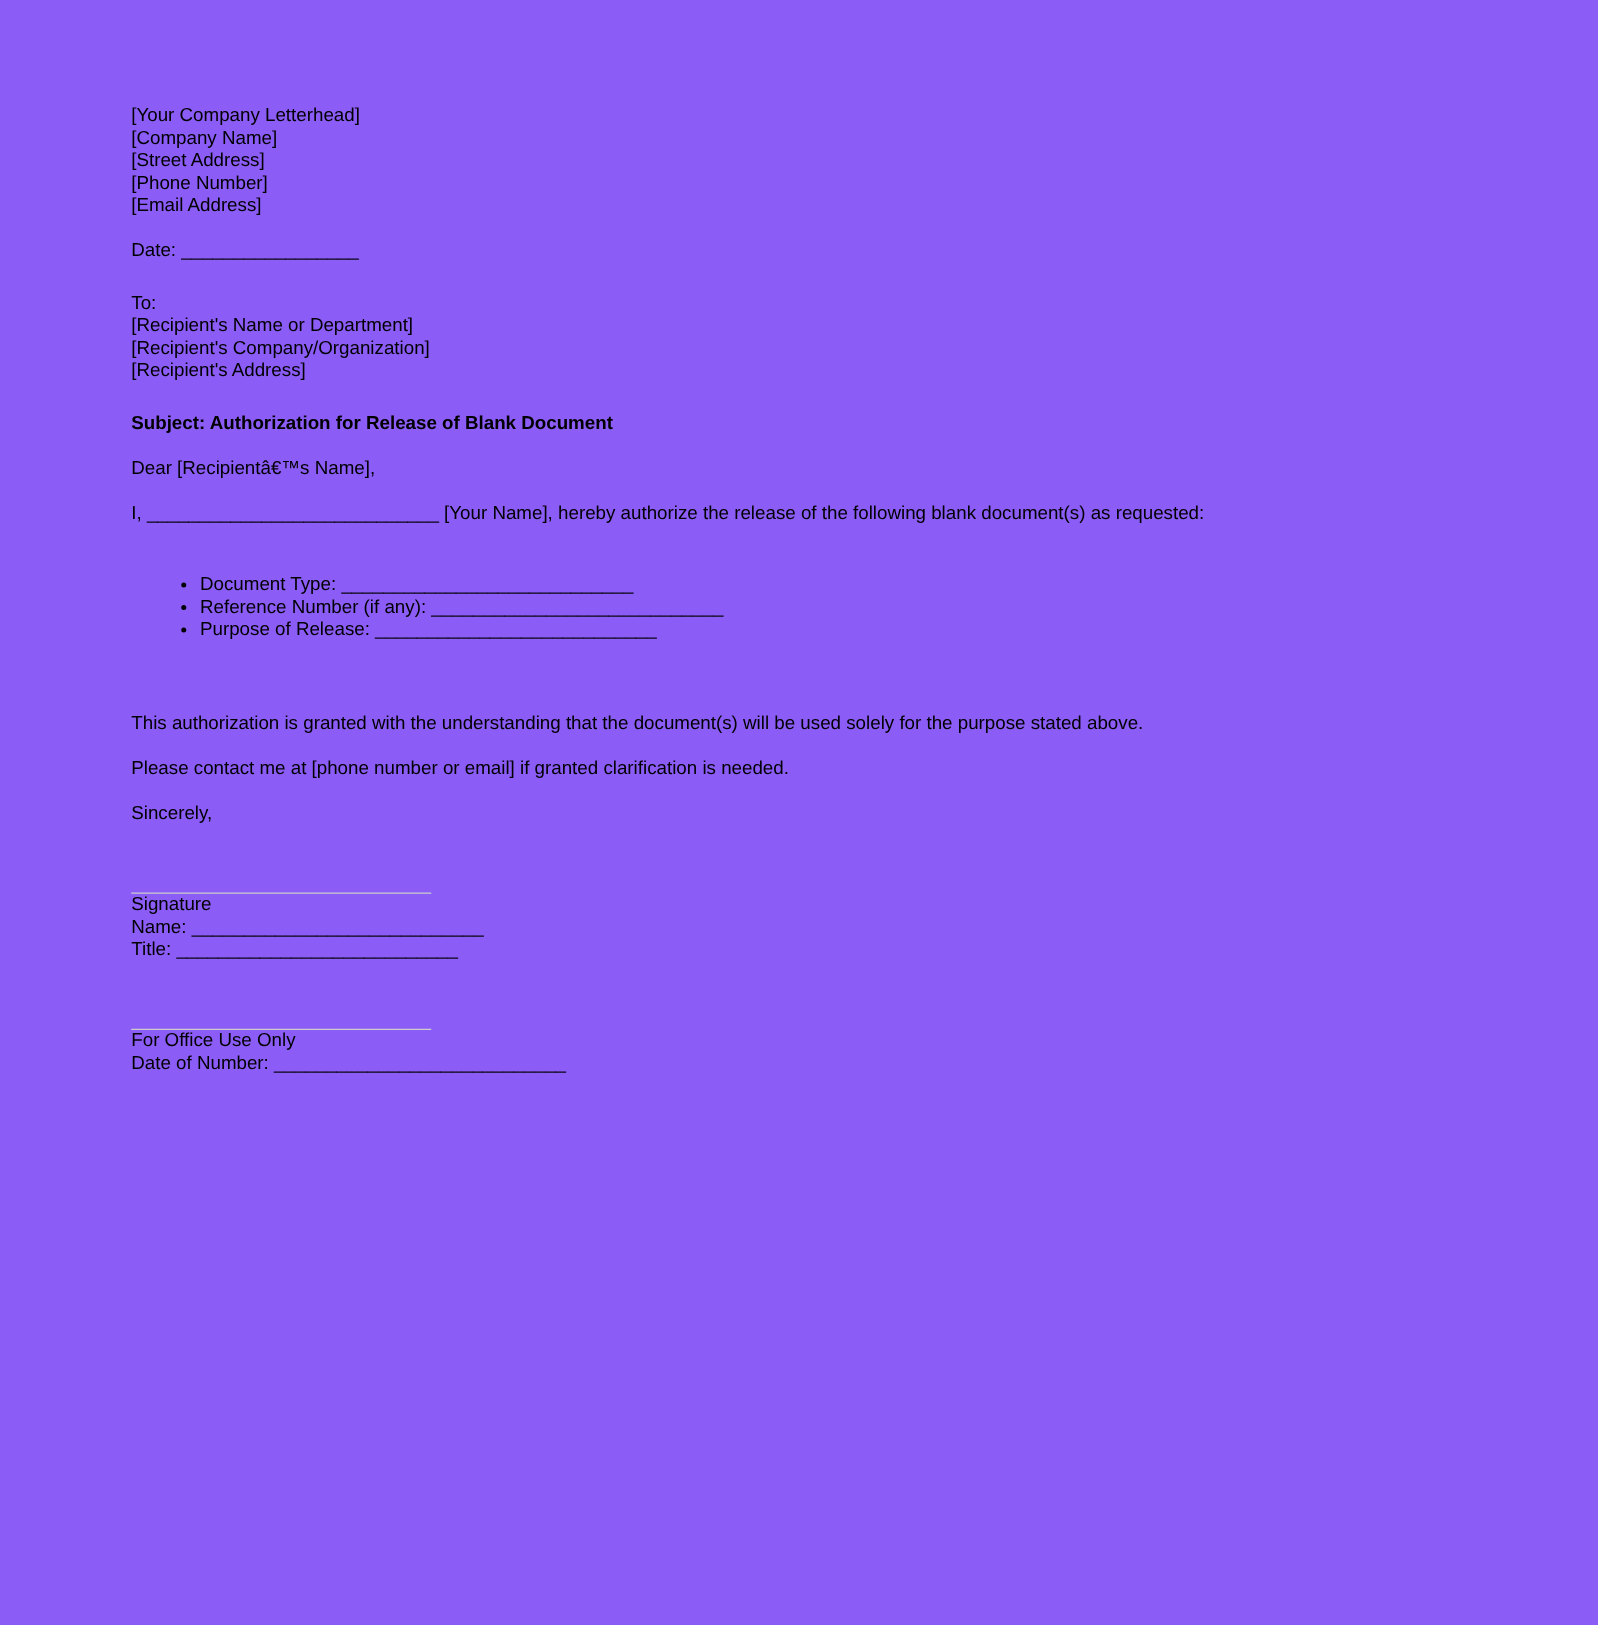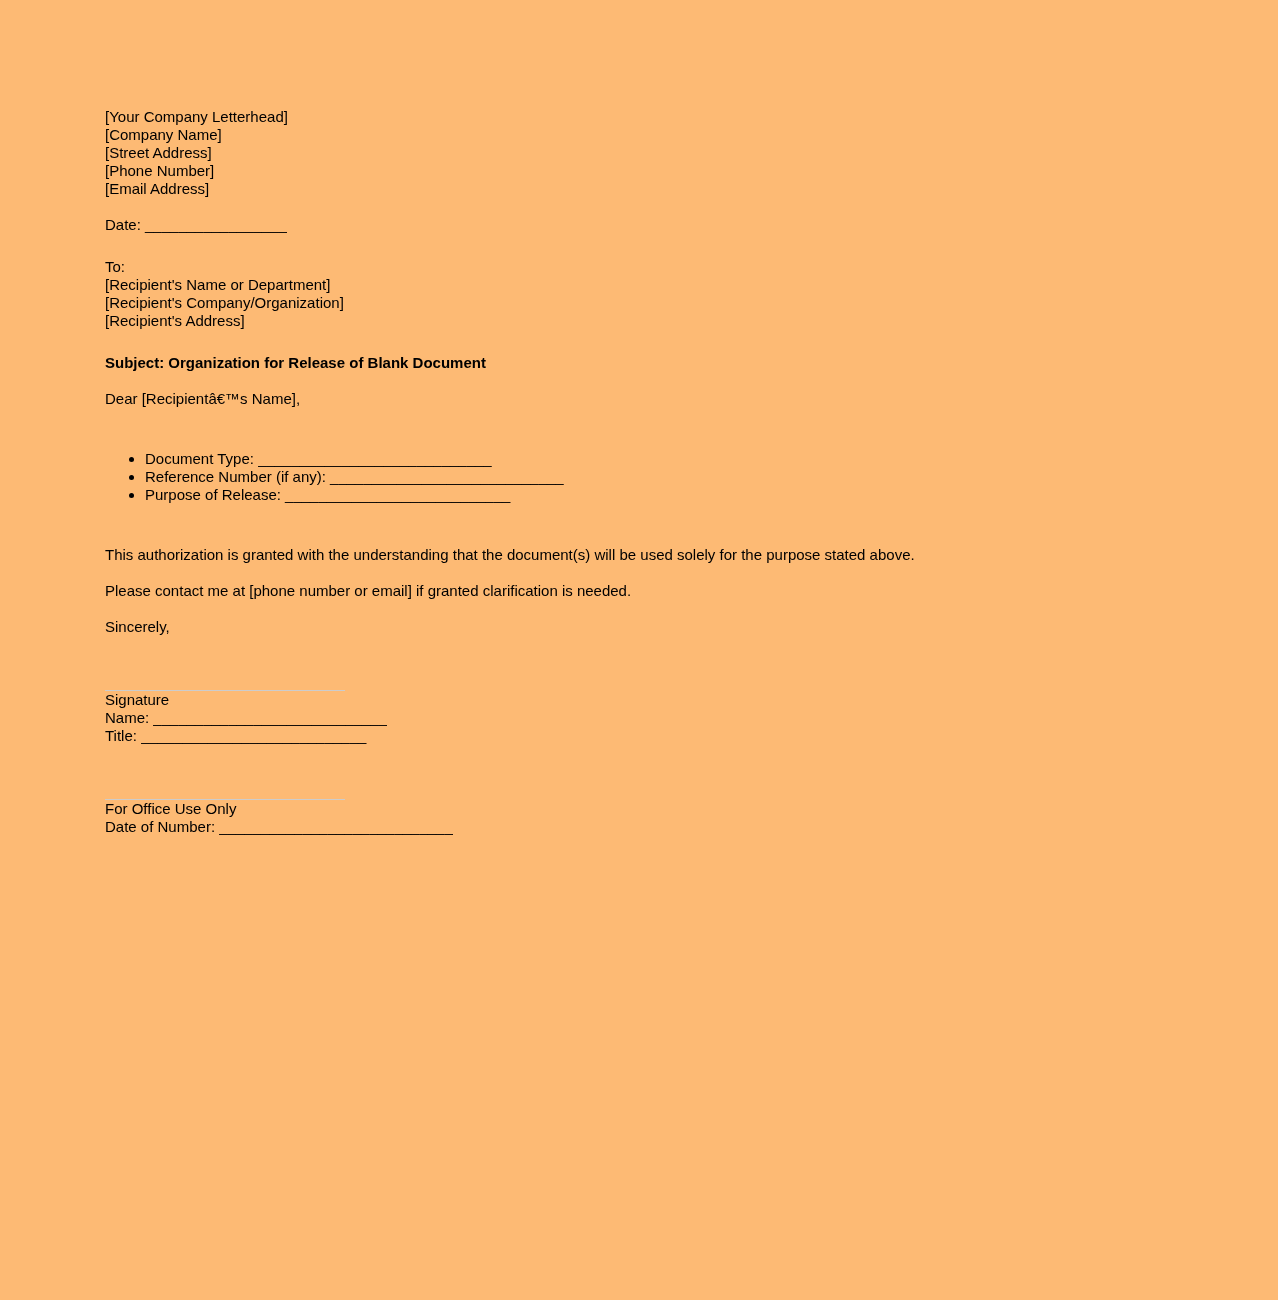--- a/index.html
+++ b/index.html
@@ -11,23 +11,23 @@
     width: 1278px;
     height: 1300px;
     font-family: "Liberation Sans", sans-serif;
     color: #000000;
     -webkit-font-smoothing: none;
   }
   .page {
     position: relative;
     width: 1278px;
     height: 1300px;
-    background: #fdba74;
+    background: #8b5cf6;
     box-sizing: border-box;
-    padding: 108px 0 0 105px;
+    padding: 84px 0 0 105px;
   }
   .doc {
     width: 1000px;
     font-size: 15px;
     line-height: 18px;
   }
   
   .block {
     margin: 0;
   }
@@ -45,21 +45,21 @@
     margin: 0;
     white-space: pre-wrap;
   }
   .subject {
     font-weight: bold;
     font-size: 15px;
     line-height: 18px;
     margin: 0;
   }
   ul.fields {
-    margin: 0;
+    margin: 15px;
     padding: 0 0 0 40px;
     list-style-type: disc;
   }
   ul.fields li {
     font-size: 15px;
     line-height: 18px;
     margin: 0;
     padding: 0;
     white-space: pre-wrap;
   }
@@ -98,28 +98,29 @@
 
     <div class="block">
       <div class="line">To:</div>
       <div class="line">[Recipient's Name or Department]</div>
       <div class="line">[Recipient's Company/Organization]</div>
       <div class="line">[Recipient's Address]</div>
     </div>
 
     <div class="gap-md"></div>
 
-    <div class="subject">Subject: Organization for Release of Blank Document</div>
+    <div class="subject">Subject: Authorization for Release of Blank Document</div>
 
     <div class="gap-sm"></div>
 
     <div class="para">Dear [Recipientâ€™s Name],</div>
 
     <div class="gap-sm"></div>
 
+    <div class="para"><span>I, </span><span class="blank">____________________________</span><span> [Your Name], hereby authorize the release of the following blank document(s) as requested:</span></div>
 
     <div class="gap-md"></div>
 
     <ul class="fields">
       <li><span>Document Type: </span><span class="blank">____________________________</span></li>
       <li><span>Reference Number (if any): </span><span class="blank">____________________________</span></li>
       <li><span>Purpose of Release: </span><span class="blank">___________________________</span></li>
     </ul>
 
     <div class="gap-md"></div>

